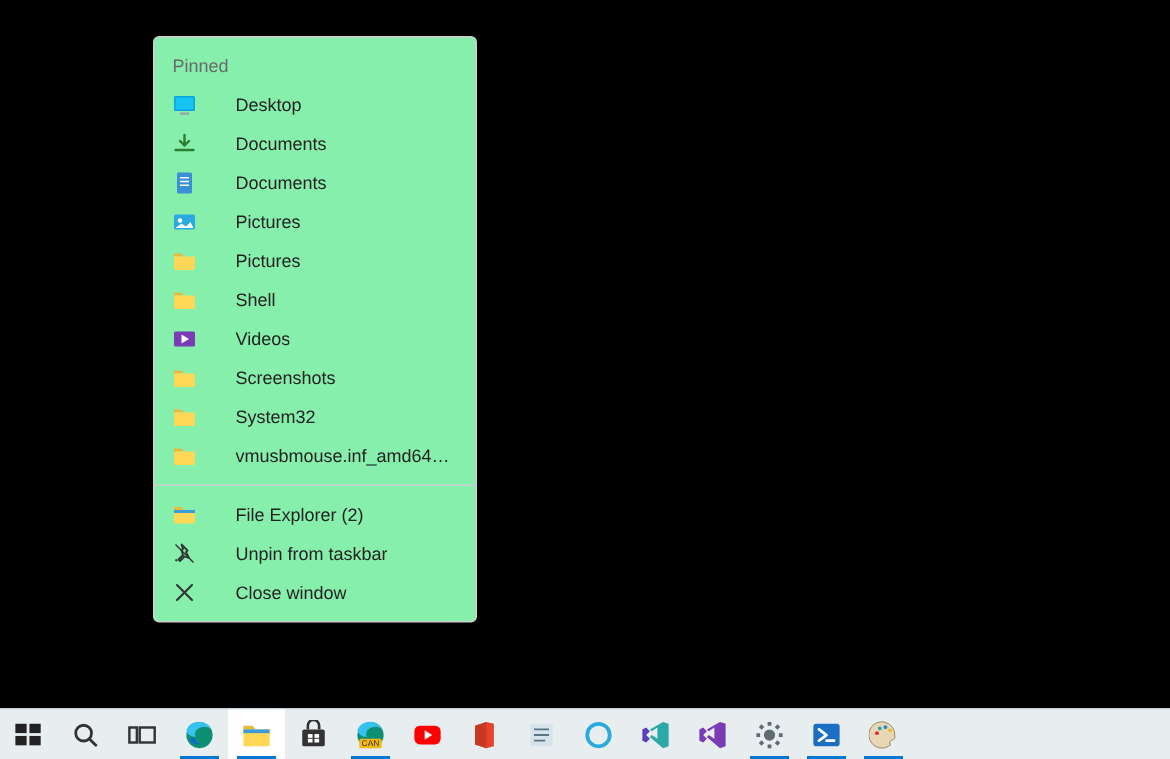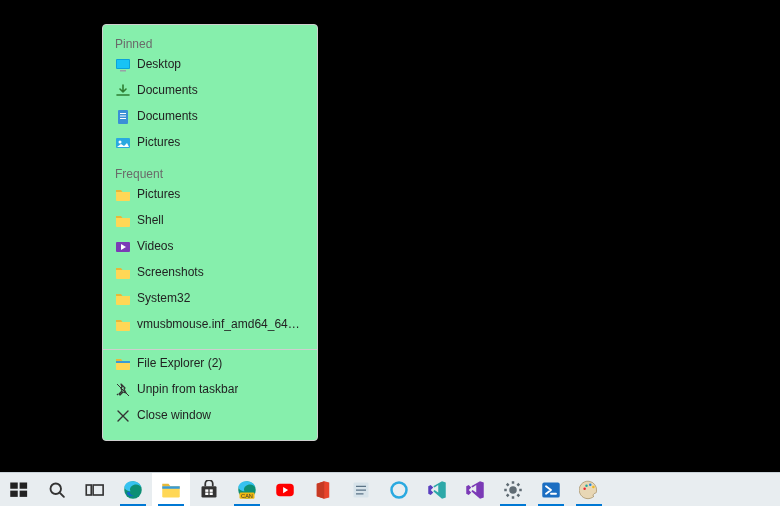--- a/index.html
+++ b/index.html
@@ -21,24 +21,24 @@
     color: #222;
     margin-left: 13px;
   }
   .jumplist .section-header {
     padding: 6px 12px;
     color: #6a6a6a;
     font-size: 12px;
   }
   .jumplist .item {
     display: flex;
-    align-items: flex-start;
+    align-items: center;
     height: 26px;
     padding: 0 12px;
-    gap: 6px;
+    gap: 26px;
     cursor: default;
     white-space: nowrap;
     overflow: hidden;
   }
   .jumplist .item span.label {
     overflow: hidden;
     text-overflow: ellipsis;
   }
   .jumplist .sep {
     height: 1px;
@@ -268,21 +268,20 @@
   </div>
   <div class="item">
     <span class="ico">
         <svg>
           <use href="#pictures-icon"></use>
         </svg>
       </span>
     <span class="label">Pictures</span>
   </div>
 
-  <div class="section-header">Frequent</div>
 
   <div class="item">
     <span class="ico">
         <svg>
           <use href="#folder-icon"></use>
         </svg>
       </span>
     <span class="label">Pictures</span>
   </div>
   <div class="item">

